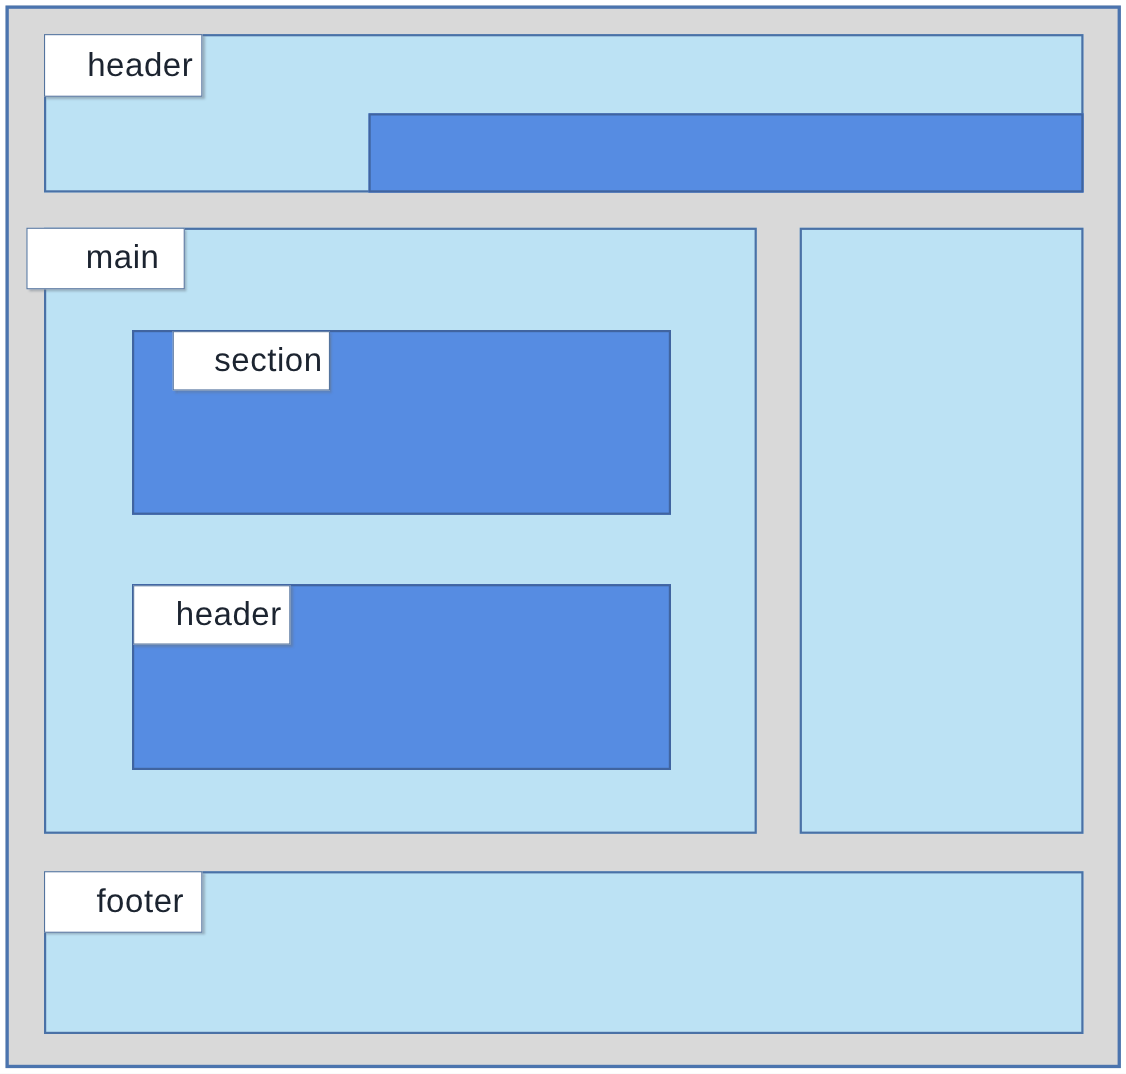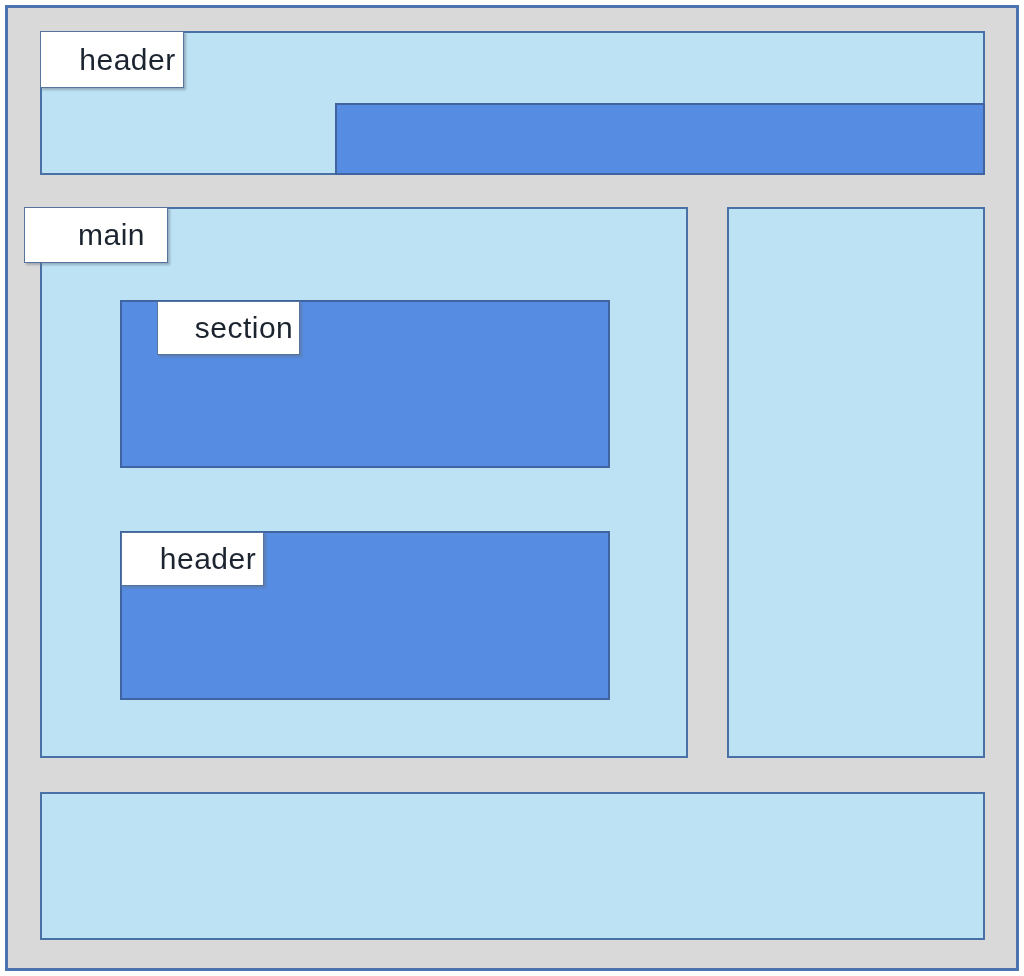--- a/index.html
+++ b/index.html
@@ -86,13 +86,14 @@
   <div id="article-region" class="region dark"></div>
 
   <div id="aside-region" class="region light"></div>
 
   <div id="footer-region" class="region light"></div>
 
   <div id="header-label" class="label-chip">header</div>
   <div id="main-label" class="label-chip">main</div>
   <div id="section-label" class="label-chip">section</div>
   <div id="article-label" class="label-chip">header</div>
+  <div id="footer-label" class="label-chip">footer</div>
 </div>
 
 </body></html>

